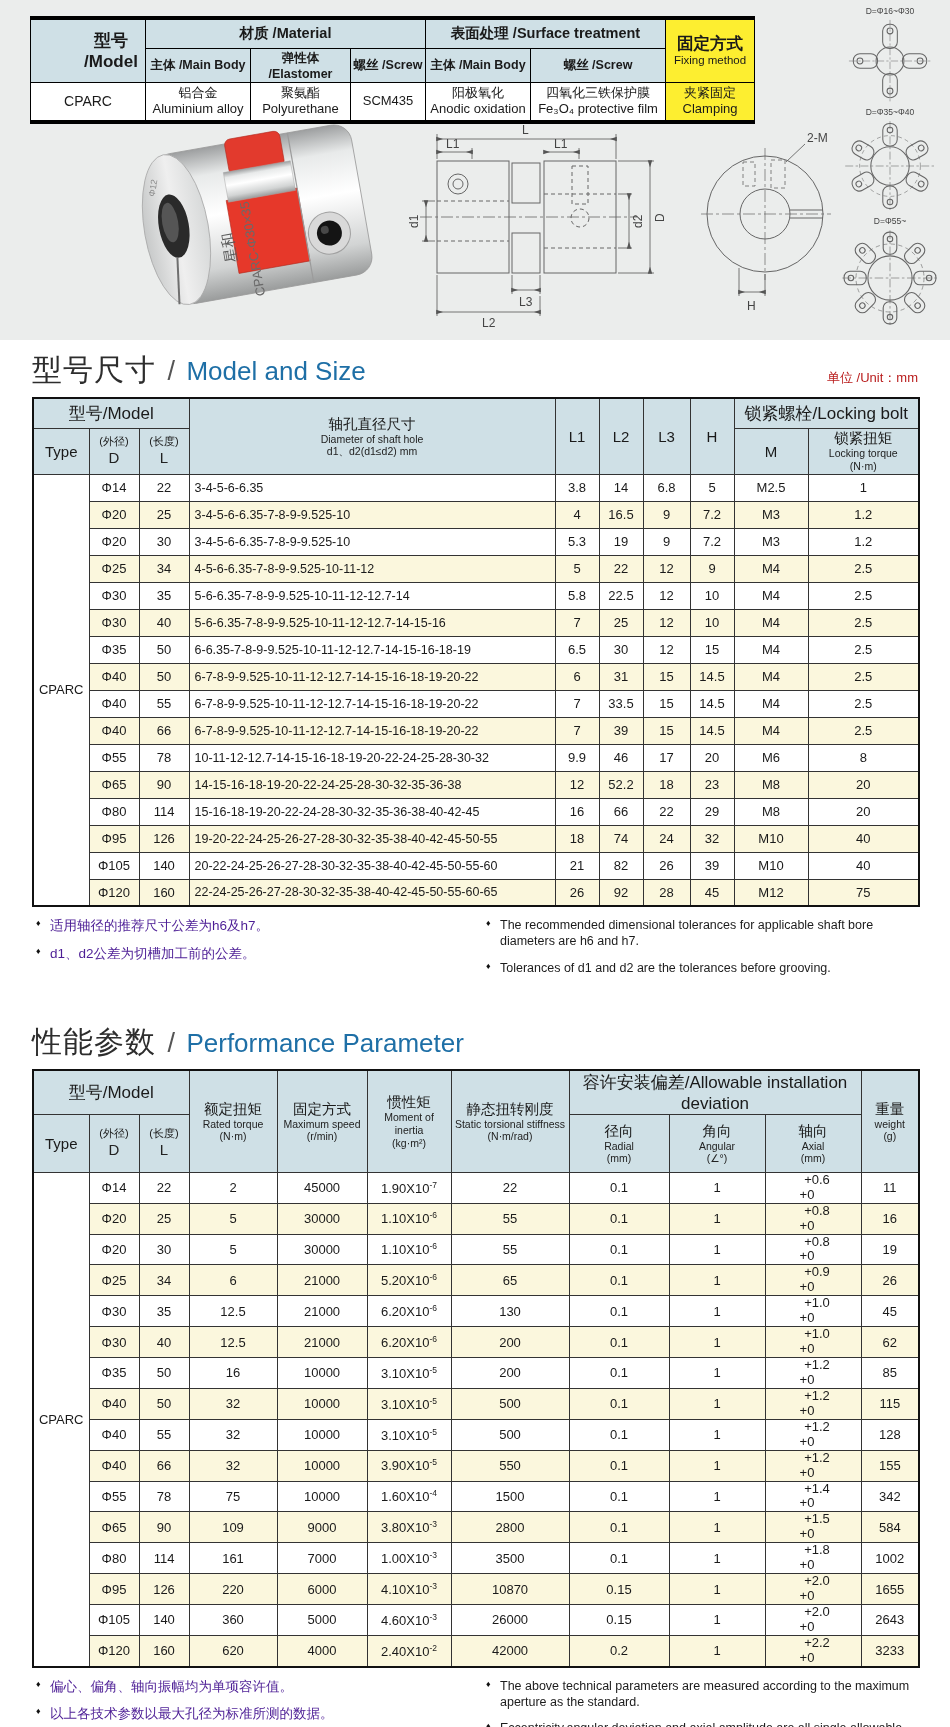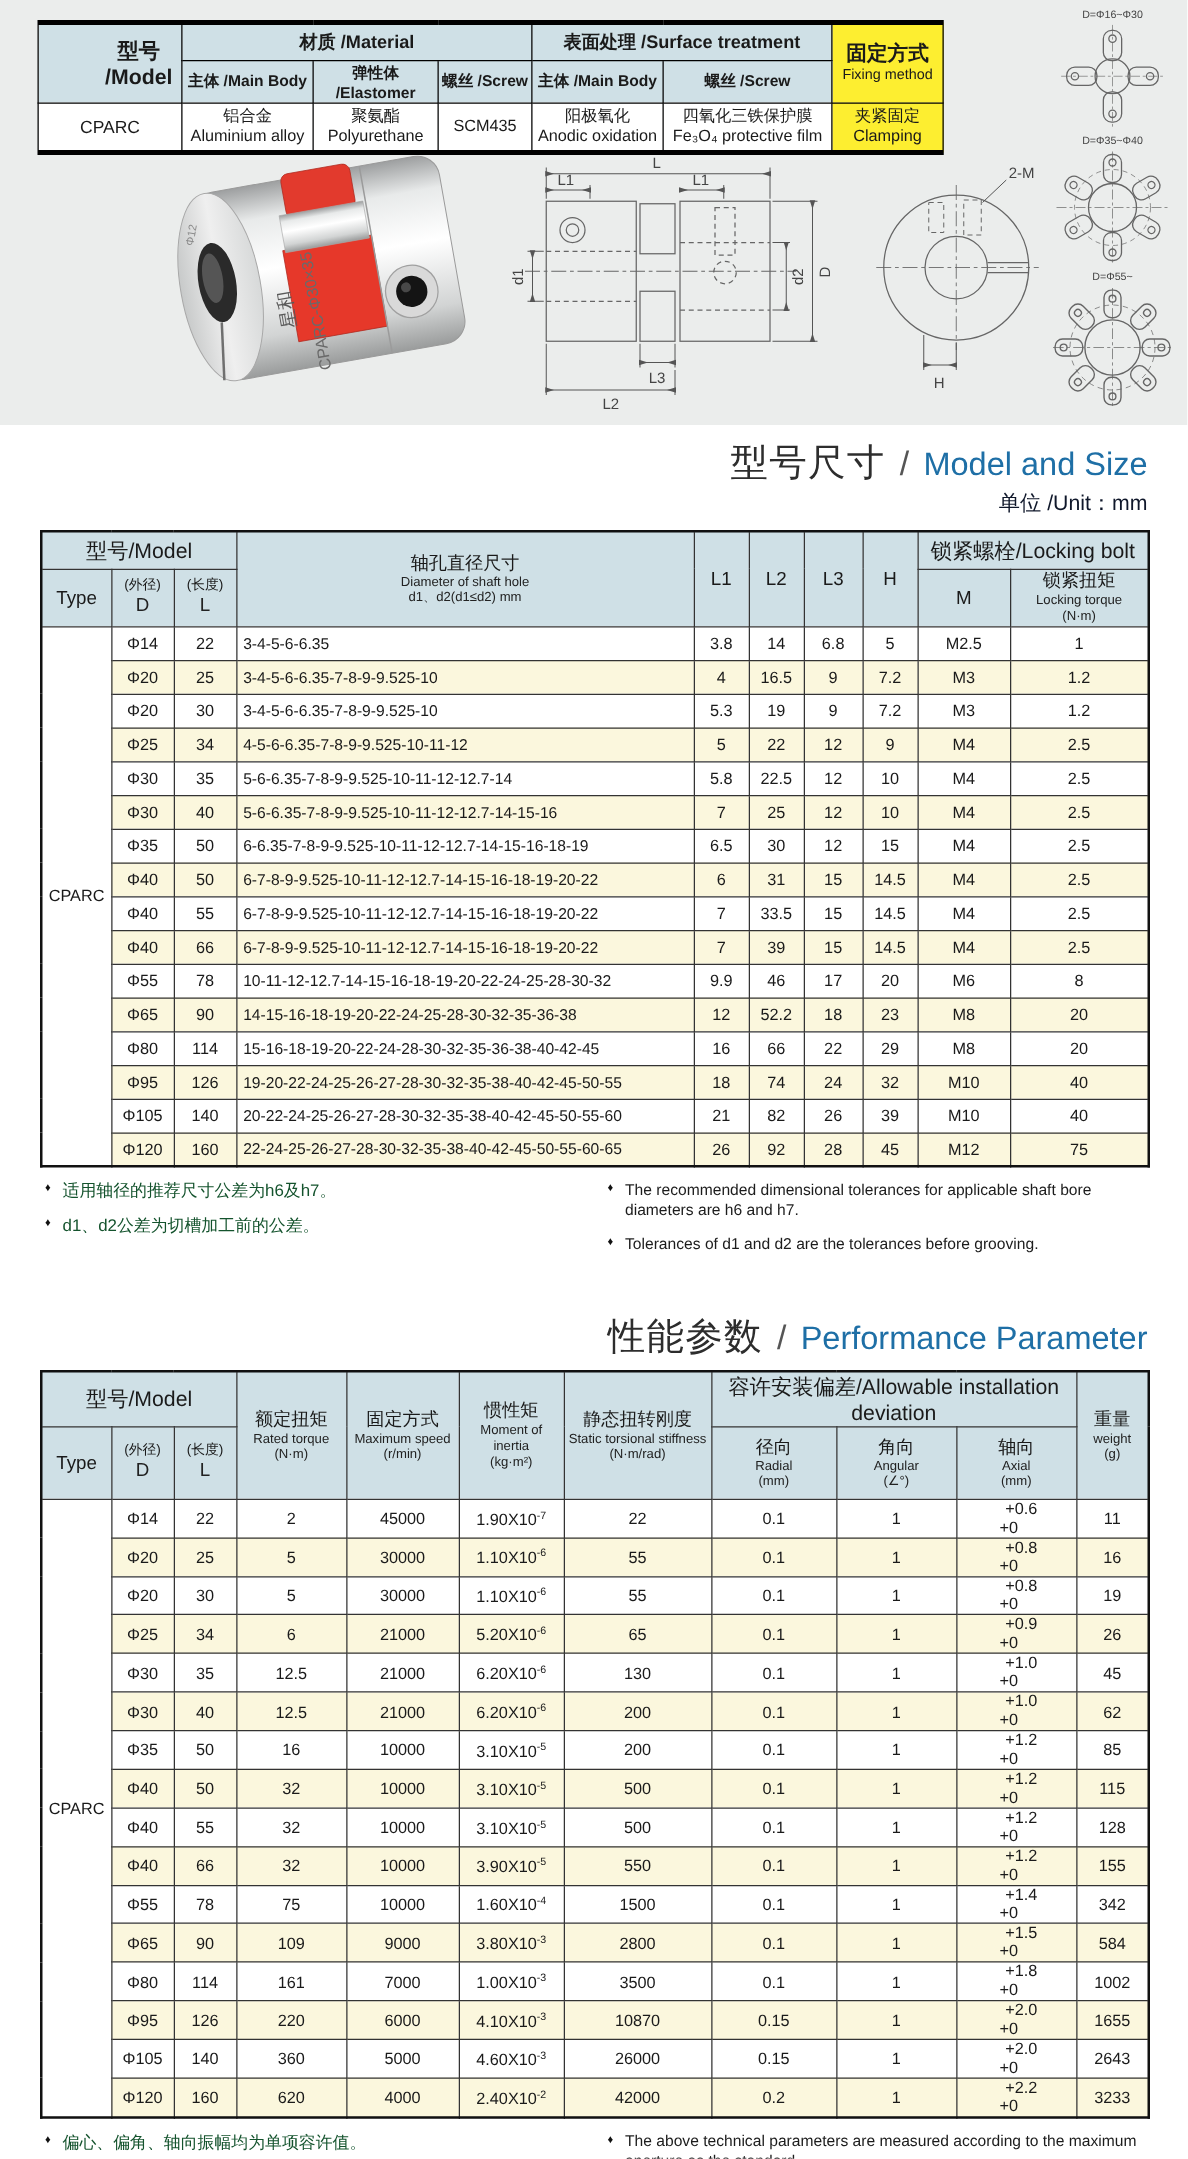--- a/index.html
+++ b/index.html
@@ -32,25 +32,25 @@
   
   .photo-wrap   { position:absolute; left:112px; top:110px; }
   .dim-wrap     { position:absolute; left:392px; top:106px; }
   .end-wrap     { position:absolute; left:693px; top:122px; }
   .spider-col   { position:absolute; left:836px; top:6px; width:108px; display:flex; flex-direction:column; align-items:center; }
   .spider-item  { display:flex; flex-direction:column; align-items:center; margin-bottom:2px; }
   .spider-label { font-size:8.5px; color:#444; margin-bottom:1px; }
   svg text { font-family:"Liberation Sans", sans-serif; }
 
   
-  .section-head { display:flex; justify-content:space-between; align-items:flex-end; padding:10px 32px 6px 32px;flex-direction:column; }
+  .section-head { display:flex; justify-content:space-between; align-items:flex-end; padding:10px 32px 6px 32px; }
   .title-zh { font-size:30px; color:#2d2d2d; letter-spacing:1px; }
   .title-sep { font-size:27px; color:#555; margin:0 7px; }
   .title-en { font-size:26px; color:#1e6fa6; }
-  .unit-label { font-size:17px; color:#0f172a; padding-bottom:4px; }
+  .unit-label { font-size:13px; color:#b91c1c; padding-bottom:4px; }
 
   
   table.data-table {
     width:886px; margin:0 32px; border-collapse:collapse; table-layout:fixed;
     text-align:center; border:2px solid #111;
   }
   table.data-table th, table.data-table td { border:1px solid #333; padding:0 2px; }
   table.data-table thead th { background:#cfe0e6; font-weight:normal; }
   .hcell .l0 { display:block; font-size:14.5px; line-height:1.25; }
   .hcell .l1, .hcell .l2 { display:block; font-size:10.5px; line-height:1.2; color:#222; }
@@ -69,21 +69,21 @@
   td.c-axial .stack0 { transform:translateX(4px); }
   td.c-axial .stack1 { transform:translateX(-6px); }
 
   
   .notes-row { display:flex; margin:10px 36px 0 36px; }
   .notes-zh { width:450px; }
   .notes-en { flex:1; }
   ul.notes { list-style:none; }
   ul.notes li { position:relative; padding-left:14px; margin-bottom:10px; line-height:1.3; }
   ul.notes li::before { content:"\2666"; position:absolute; left:0; top:1px; font-size:9px; color:#111; }
-  .notes-zh li { font-size:13.5px; color:#14532d; margin-bottom:14px; }
+  .notes-zh li { font-size:13.5px; color:#4c1d95; margin-bottom:14px; }
   .notes-en li { font-size:12.5px; color:#1c1c1c; }
   .spacer-lg { height:26px; }
 </style>
 </head>
 <body>
 
 <div class="top-section">
 
   <table class="spec-table">
     <colgroup>

